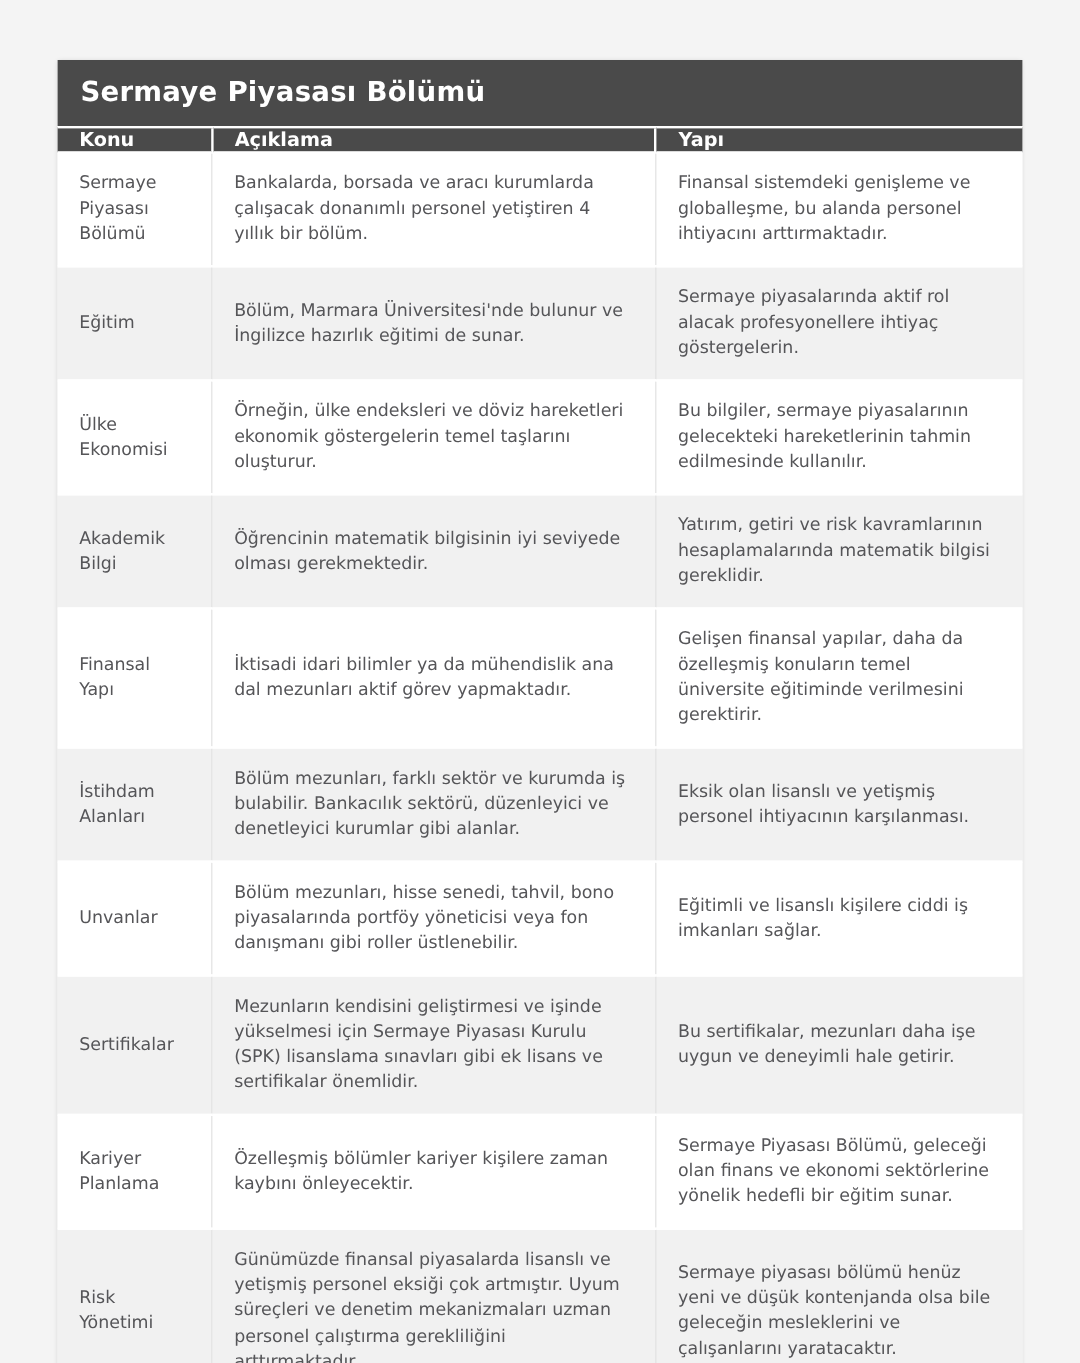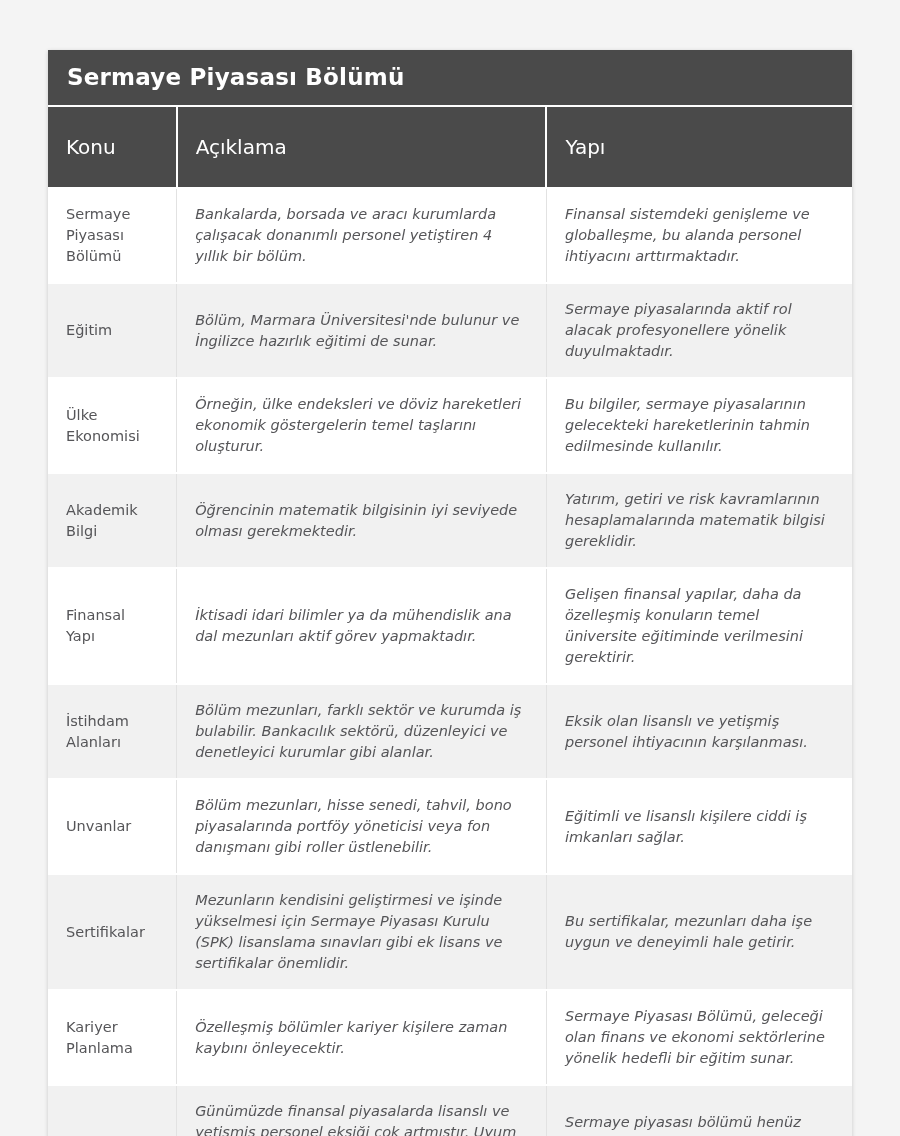--- a/index.html
+++ b/index.html
@@ -24,40 +24,40 @@
     letter-spacing: 0.2px;
   }
   table {
     width: 100%;
     border-collapse: collapse;
     table-layout: fixed;
   }
   thead th {
     background: #4a4a4a;
     color: #ffffff;
-    font-size: 20px;
-    font-weight: normal;
+    font-size: 16px;
+    font-weight: bold;
     text-align: left;
-    padding: 28px 18px;
+    padding: 0 18px;
     border-top: 2px solid #ffffff;
     vertical-align: middle;
   }
   thead th + th { border-left: 2px solid #ffffff; }
   col.c-konu { width: 16%; }
   col.c-aciklama { width: 46%; }
   col.c-onem { width: 38%; }
   tbody td {
     font-size: 14.5px;
     color: #555558;
     line-height: 1.45;
     padding: 15px 18px;
     vertical-align: middle;
     border-top: 2px solid #ffffff;
   }
-  tbody td + td { border-left: 1px solid #e2e2e2; font-style: italic; }
+  tbody td + td { border-left: 1px solid #e2e2e2; }
   tbody tr:nth-child(even) td { background: #f1f1f1; }
   tbody tr:nth-child(odd) td { background: #ffffff; }
 </style>
 </head>
 <body>
 
 <div class="card">
   <div class="title-bar">Sermaye Piyasası Bölümü</div>
 
   <table>
@@ -75,21 +75,21 @@
     </thead>
     <tbody>
       <tr>
         <td>Sermaye Piyasası Bölümü</td>
         <td>Bankalarda, borsada ve aracı kurumlarda çalışacak donanımlı personel yetiştiren 4 yıllık bir bölüm.</td>
         <td>Finansal sistemdeki genişleme ve globalleşme, bu alanda personel ihtiyacını arttırmaktadır.</td>
       </tr>
       <tr>
         <td>Eğitim</td>
         <td>Bölüm, Marmara Üniversitesi'nde bulunur ve İngilizce hazırlık eğitimi de sunar.</td>
-        <td>Sermaye piyasalarında aktif rol alacak profesyonellere yönelik duyulmaktadır.</td>
+        <td>Sermaye piyasalarında aktif rol alacak profesyonellere ihtiyaç göstergelerin.</td>
       </tr>
       <tr>
         <td>Ülke Ekonomisi</td>
         <td>Örneğin, ülke endeksleri ve döviz hareketleri ekonomik göstergelerin temel taşlarını oluşturur.</td>
         <td>Bu bilgiler, sermaye piyasalarının gelecekteki hareketlerinin tahmin edilmesinde kullanılır.</td>
       </tr>
       <tr>
         <td>Akademik Bilgi</td>
         <td>Öğrencinin matematik bilgisinin iyi seviyede olması gerekmektedir.</td>
         <td>Yatırım, getiri ve risk kavramlarının hesaplamalarında matematik bilgisi gereklidir.</td>

